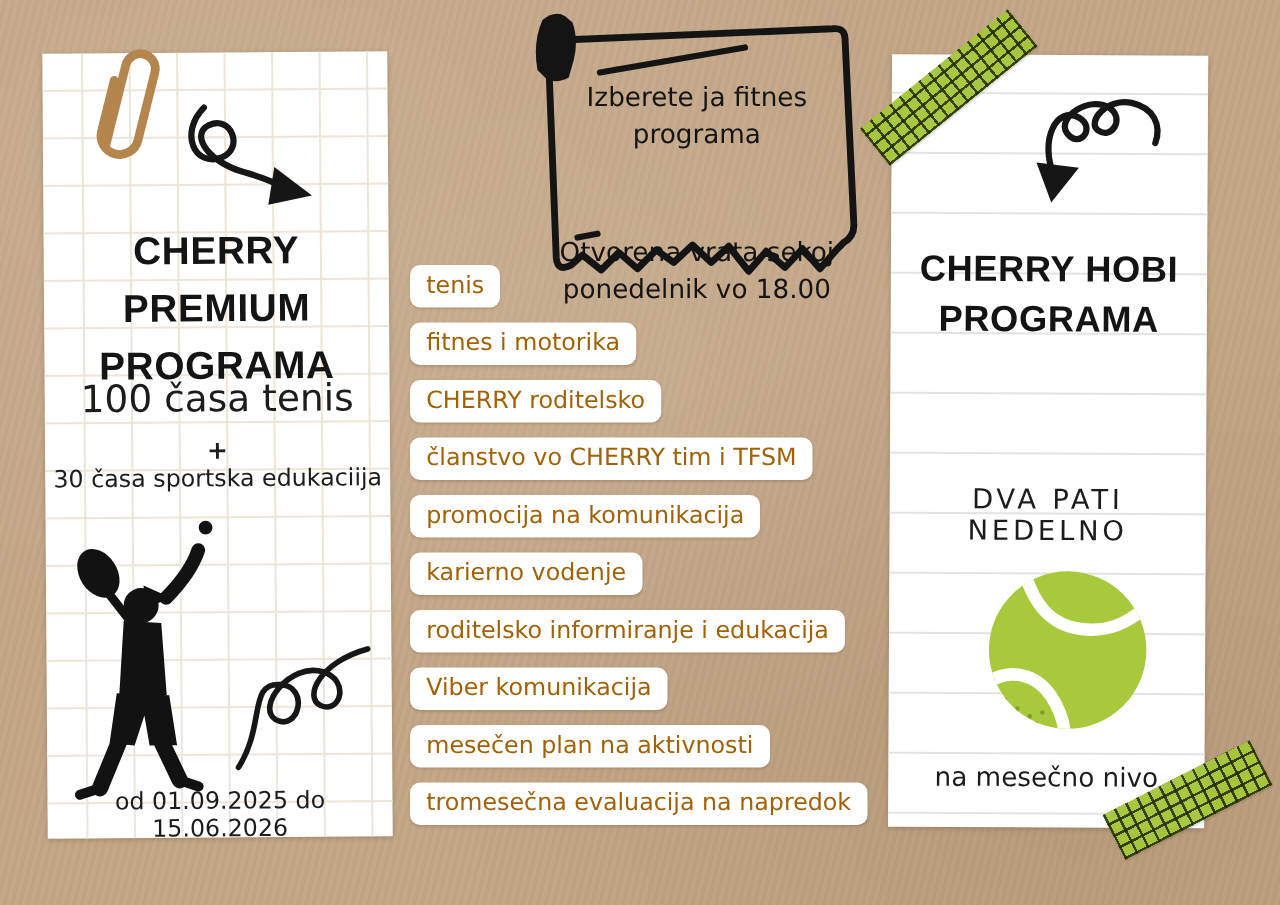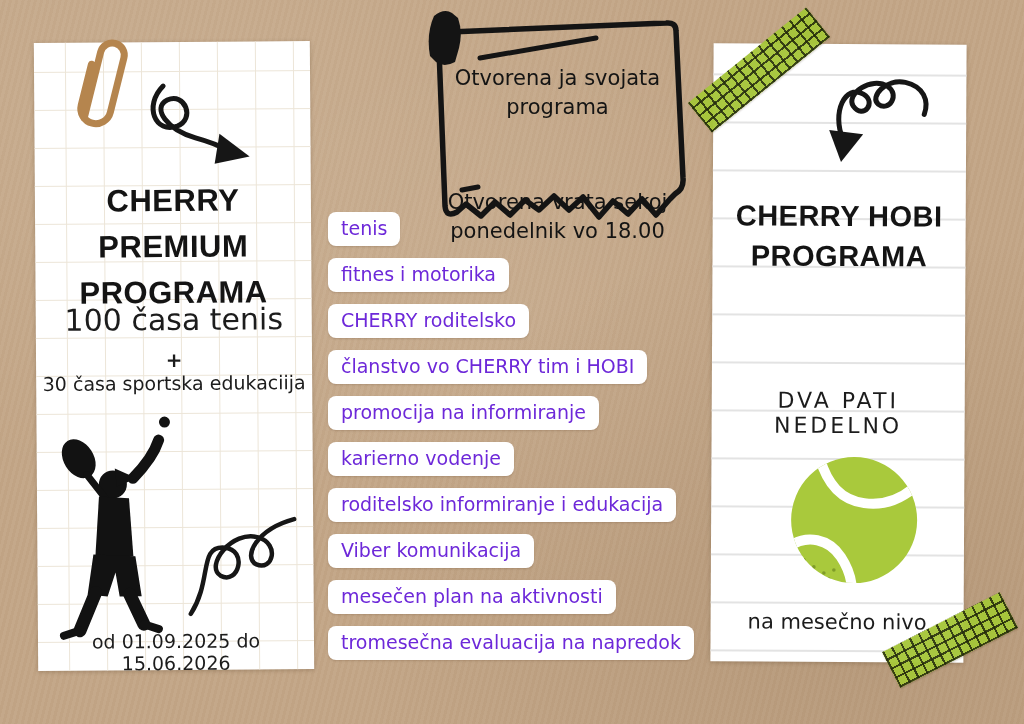--- a/index.html
+++ b/index.html
@@ -31,21 +31,21 @@
   .center-text{position:absolute;left:0;right:0;text-align:center;}
   .headline{
     font-family:"Liberation Sans",sans-serif;font-weight:700;
     letter-spacing:.5px;color:#141414;line-height:46px;font-size:31px;
   }
   .hand{font-family:"DejaVu Sans",sans-serif;color:#1c1c1c;}
   
   .features{position:absolute;left:328px;top:212px;display:flex;flex-direction:column;gap:12px;align-items:flex-start;}
   .chip{
     background:#fff;border-radius:8px;padding:5px 13px 7px;font-size:19px;
-    line-height:22px;color:#6d28d9;box-shadow:0 1px 2px rgba(70,45,20,.18);
+    line-height:22px;color:#a16207;box-shadow:0 1px 2px rgba(70,45,20,.18);
     white-space:nowrap;
   }
   
   .note-text{position:absolute;left:415px;width:285px;text-align:center;font-size:21px;line-height:29px;color:#141414;}
   
   .tape{
     position:absolute;height:38px;opacity:.96;
     background-color:#a6c63a;
     background-image:
       repeating-linear-gradient(90deg, rgba(28,36,6,.85) 0 2px, transparent 2px 10px),
@@ -103,34 +103,34 @@
   <path d="M 20 98 L 20 30 A 12 12 0 0 1 44 30 L 44 86 A 15 15 0 0 1 14 86 L 14 44" fill="none" stroke="#b5854e" stroke-width="7" stroke-linecap="round"></path>
 </svg>
 
 <svg style="left:410px;top:10px;" width="295" height="232" viewBox="0 0 295 232">
   <path d="M 34 30 Q 32 23 40 22 L 256 13 Q 266 12 266 21 L 273 168 Q 274 179 265 184 L 260 189 L 246 205 L 232 189 L 218 204 L 203 191 L 189 207 L 173 187 L 159 200 L 144 186 L 129 200 L 115 190 L 100 205 L 85 192 L 71 206 L 56 194 L 47 202 Q 36 208 35 196 L 29 40 Q 28 31 34 30 Z" fill="none" stroke="#141414" stroke-width="5.5" stroke-linejoin="round" stroke-linecap="round"></path>
   <path d="M 24 6 Q 34 -2 42 3 L 48 8 Q 53 22 49 38 L 45 52 Q 34 58 26 52 L 20 46 Q 16 24 24 6 Z" fill="#141414"></path>
   <path d="M 70 48 L 186 28" fill="none" stroke="#141414" stroke-width="5" stroke-linecap="round"></path>
   <path d="M 52 180 L 68 177" fill="none" stroke="#141414" stroke-width="5" stroke-linecap="round"></path>
 </svg>
 <div class="note-text" style="top:64px;">
-  <div>Otvorena ja svojata</div>
+  <div>Izberete ja fitnes</div>
   <div>programa</div>
 </div>
 <div class="note-text" style="top:144px;margin-top:44px;">
   <div>Otvorena vrata sekoj</div>
   <div>ponedelnik vo 18.00</div>
 </div>
 
 <div class="features">
   <div class="chip">tenis</div>
   <div class="chip">fitnes i motorika</div>
   <div class="chip">CHERRY roditelsko</div>
-  <div class="chip">članstvo vo CHERRY tim i HOBI</div>
-  <div class="chip">promocija na informiranje</div>
+  <div class="chip">članstvo vo CHERRY tim i TFSM</div>
+  <div class="chip">promocija na komunikacija</div>
   <div class="chip">karierno vodenje</div>
   <div class="chip">roditelsko informiranje i edukacija</div>
   <div class="chip">Viber komunikacija</div>
   <div class="chip">mesečen plan na aktivnosti</div>
   <div class="chip">tromesečna evaluacija na napredok</div>
 </div>
 
 <div class="paper paper-right">
 
   <svg style="left:104px;top:30px;" width="130" height="92" viewBox="0 0 130 92">

